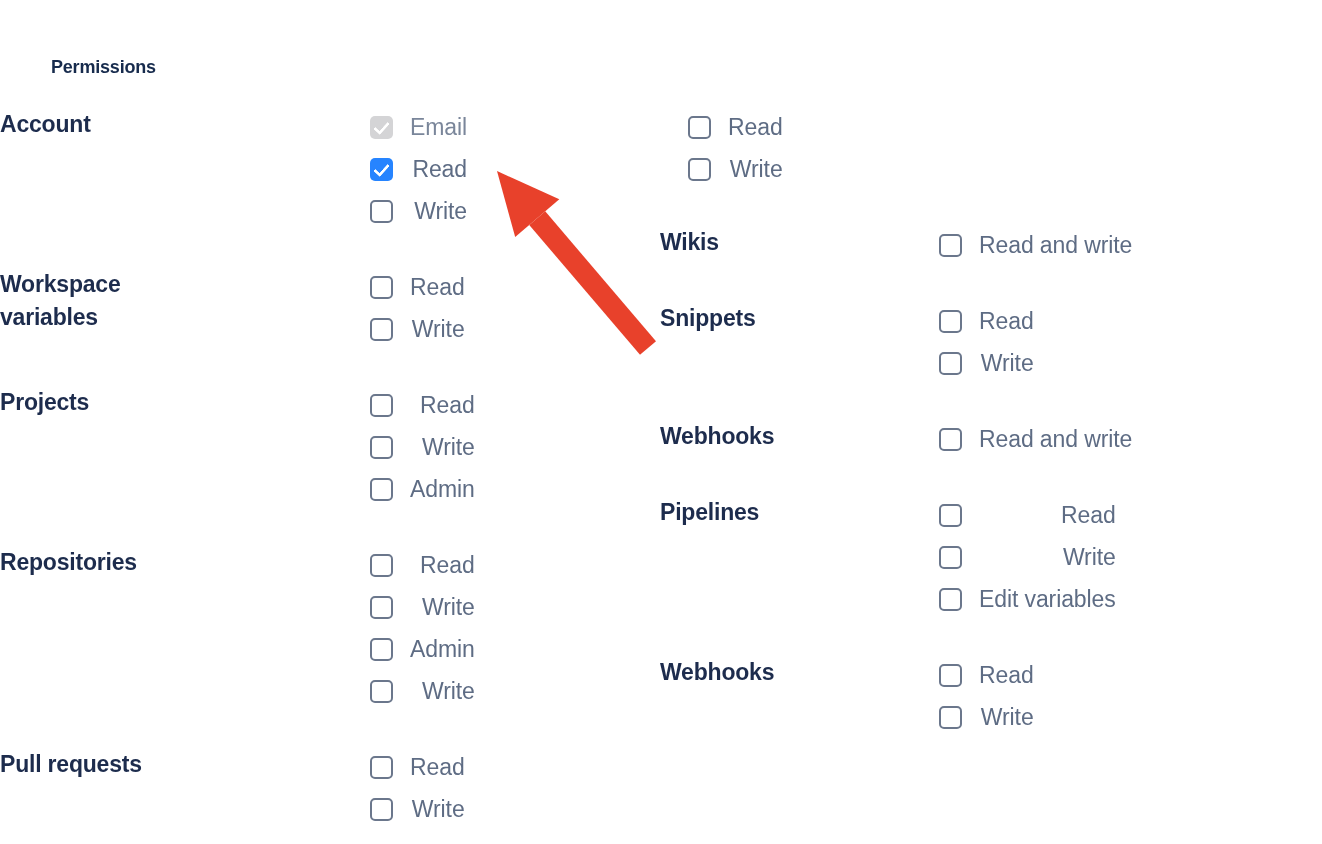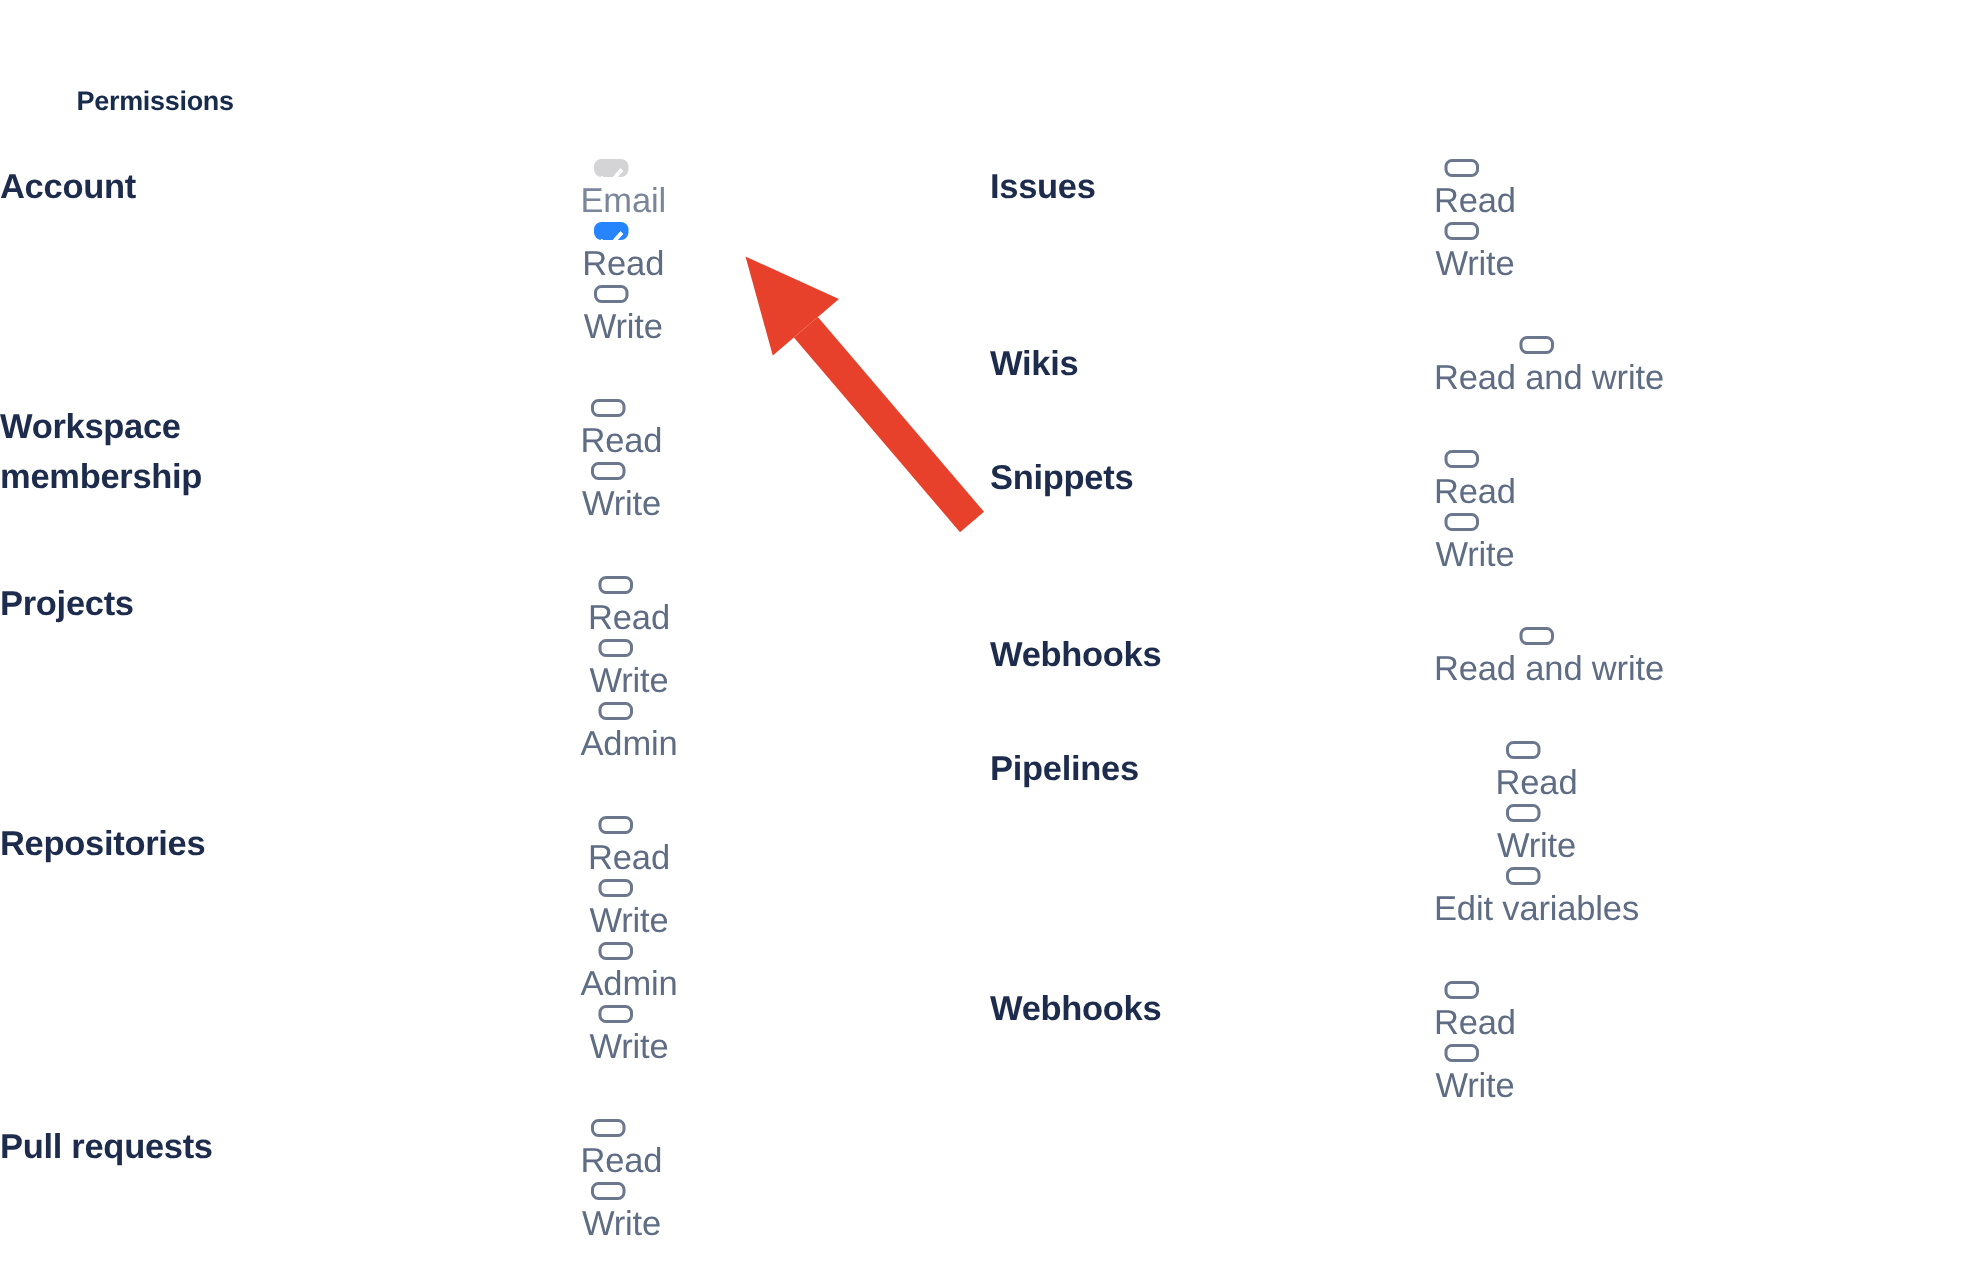--- a/index.html
+++ b/index.html
@@ -64,23 +64,24 @@
 
   .options {
     display: flex;
     flex-direction: column;
     padding-left: 28px;
     padding-top: 2px;
   }
 
   .option-row {
     display: flex;
-    flex-direction: column;
+    flex-direction: row;
     align-items: center;
     height: 42px;
+    justify-content: space-between;
   }
 
   .cbx {
     width: 23px;
     height: 23px;
     min-width: 23px;
     border-radius: 5px;
     box-sizing: border-box;
     position: relative;
     display: inline-block;
@@ -151,21 +152,21 @@
             <span class="option-label">Read</span>
           </label>
           <label class="option-row">
             <span class="cbx unchecked" role="checkbox" aria-checked="false"></span>
             <span class="option-label">Write</span>
           </label>
         </div>
       </div>
       <div class="perm-group">
         <div class="group-label">Workspace
-membership</div>
+variables</div>
         <div class="options">
           <label class="option-row">
             <span class="cbx unchecked" role="checkbox" aria-checked="false"></span>
             <span class="option-label">Read</span>
           </label>
           <label class="option-row">
             <span class="cbx unchecked" role="checkbox" aria-checked="false"></span>
             <span class="option-label">Write</span>
           </label>
         </div>
@@ -217,21 +218,20 @@
           </label>
           <label class="option-row">
             <span class="cbx unchecked" role="checkbox" aria-checked="false"></span>
             <span class="option-label">Write</span>
           </label>
         </div>
       </div>
     </div>
   <div class="perm-column right">
       <div class="perm-group">
-        <div class="group-label">Issues</div>
         <div class="options">
           <label class="option-row">
             <span class="cbx unchecked" role="checkbox" aria-checked="false"></span>
             <span class="option-label">Read</span>
           </label>
           <label class="option-row">
             <span class="cbx unchecked" role="checkbox" aria-checked="false"></span>
             <span class="option-label">Write</span>
           </label>
         </div>

